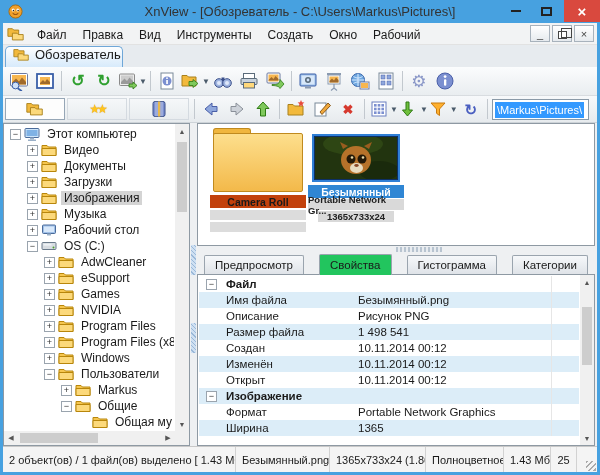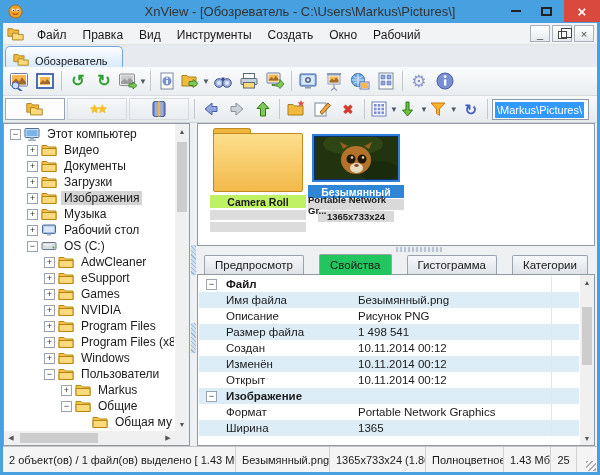--- a/index.html
+++ b/index.html
@@ -23,21 +23,21 @@
   .chrome { position:absolute; left:3px; top:23px; width:594px; height:449px; background:#f0f0f0; }
   .menubar { height:22px; display:flex; align-items:center; background:#f2f3f4; border-bottom:1px solid #e2e2e2; position:relative; padding-left:4px; }
   .menubar-icon { width:18px; height:16px; margin-right:4px; }
   .menu-item { padding:3px 8px; font-size:12px; }
   .mdi { position:absolute; right:3px; top:2px; display:flex; gap:2px; }
   .mdi-btn { width:20px; height:17px; border:1px solid #a8b2bc; background:linear-gradient(#ffffff,#e6eaee); display:flex; align-items:center; justify-content:center; font-size:11px; color:#444; }
   .mdi-restore { position:relative; width:9px; height:8px; border:1px solid #444; background:#fff; margin-top:2px;}
   .mdi-restore::before { content:""; position:absolute; left:2px; top:-4px; width:9px; height:8px; border:1px solid #444; }
   
   .tabstrip { height:22px; background:#e7ebef; position:relative; }
-  .browser-tab { position:absolute; left:2px; top:1px; height:21px; width:118px; display:flex; align-items:flex-end; gap:5px; padding-left:7px; background:linear-gradient(#fdfeff,#d7eafb); border:1px solid #6fa7d8; border-bottom:none; border-radius:5px 5px 0 0; font-size:11px; }
+  .browser-tab { position:absolute; left:2px; top:1px; height:21px; width:118px; display:flex; align-items:flex-start; gap:5px; padding-left:7px; background:linear-gradient(#fdfeff,#d7eafb); border:1px solid #6fa7d8; border-bottom:none; border-radius:5px 5px 0 0; font-size:13px; }
   .tab-ficon { width:17px; height:15px; }
   
   .tb1 { height:29px; display:flex; align-items:center; background:linear-gradient(#fbfcfd,#e9edf0); border-bottom:1px solid #d8dce0; padding-left:3px; }
   .tb2 { height:27px; display:flex; align-items:center; background:linear-gradient(#f7f9fb,#e7ebee); border-bottom:1px solid #cdd3d8; padding-left:2px; position:relative; }
   .tbtn { height:24px; min-width:26px; display:flex; align-items:center; justify-content:center; }
   .sep { width:1px; height:20px; background:#c2c8ce; margin:0 3px; flex:none; }
   .dd { font-size:8px; color:#4a5a6a; margin-left:1px; }
   .wide { width:60px; height:22px; margin-right:2px; border:1px solid #d4dae0; background:transparent; }
   .wide.pressed { background:#fdfdfd; border:1px solid #96a6b6; }
   .ico { width:21px; height:21px; display:flex; align-items:center; justify-content:center; }
@@ -67,21 +67,21 @@
   .sb-corner { position:absolute; right:0; bottom:0; width:14px; height:14px; background:#f0f0f0; }
   .vsplit { position:absolute; left:187px; top:0; width:7px; height:323px; }
   .grab { position:absolute; left:1px; width:5px; height:30px; background:repeating-linear-gradient(45deg,#cfe0f2 0 2px,#9ab8d8 2px 3px); }
   
   .right { position:absolute; left:194px; right:2px; top:0; height:323px; }
   .thumbs-panel { position:absolute; left:0; right:0; top:0; height:123px; border:1px solid #8e99a3; background:#fff; }
   .thumb-item { position:absolute; width:96px;font-weight:bold; }
   .bigfolder { position:relative; width:90px; height:64px; margin:0 auto; }
   .bf-back { position:absolute; left:0; top:0; width:38px; height:10px; background:#f0b63e; border:1px solid #c08a1e; border-bottom:none; border-radius:3px 3px 0 0; }
   .bf-body { position:absolute; left:0; top:5px; right:0; bottom:0; background:linear-gradient(#fddf8d,#f3b94a); border:1px solid #c08a1e; border-radius:2px; }
-  .thumb-label { width:96px; height:13px; background:#bef264; font-size:10.5px; display:flex; align-items:center; justify-content:center; margin-top:3px; }
+  .thumb-label { width:96px; height:13px; background:#c2410c; font-size:10.5px; display:flex; align-items:center; justify-content:center; margin-top:3px; }
   .sel-label { background:#2f86d4; color:#fff; }
   .bar { width:96px; height:10px; background:#dcdcdc; margin-top:2px; }
   .thumb-frame { width:88px; height:48px; border:2px solid #2f7fd6; background:#0c2f66; padding:1px; margin:0 auto; }
   .thumb-frame svg { width:82px; height:42px; display:block; }
   .info-line { height:11px; background:#d9d9d9; font-size:9.5px; display:flex; align-items:center; justify-content:center; margin:1px auto 0; color:#222; }
   .hsplit { position:absolute; left:0; right:0; top:123px; height:7px; }
   .hgrab { position:absolute; left:50%; top:1px; width:46px; height:5px; background:repeating-linear-gradient(90deg,#b8c4d0 0 2px,#e8ecf0 2px 4px); }
   .bottom { position:absolute; left:0; right:0; top:130px; bottom:0; }
   .ptabs { height:21px; display:flex; align-items:flex-end; padding-left:7px; gap:15px; position:relative; z-index:2; }
   .ptab { height:19px; padding:0 10px; display:flex; align-items:center; font-size:11.5px; background:linear-gradient(#f6f8fa,#dfe3e8); border:1px solid #9aa4ae; border-bottom:none; border-radius:2px 2px 0 0; }

